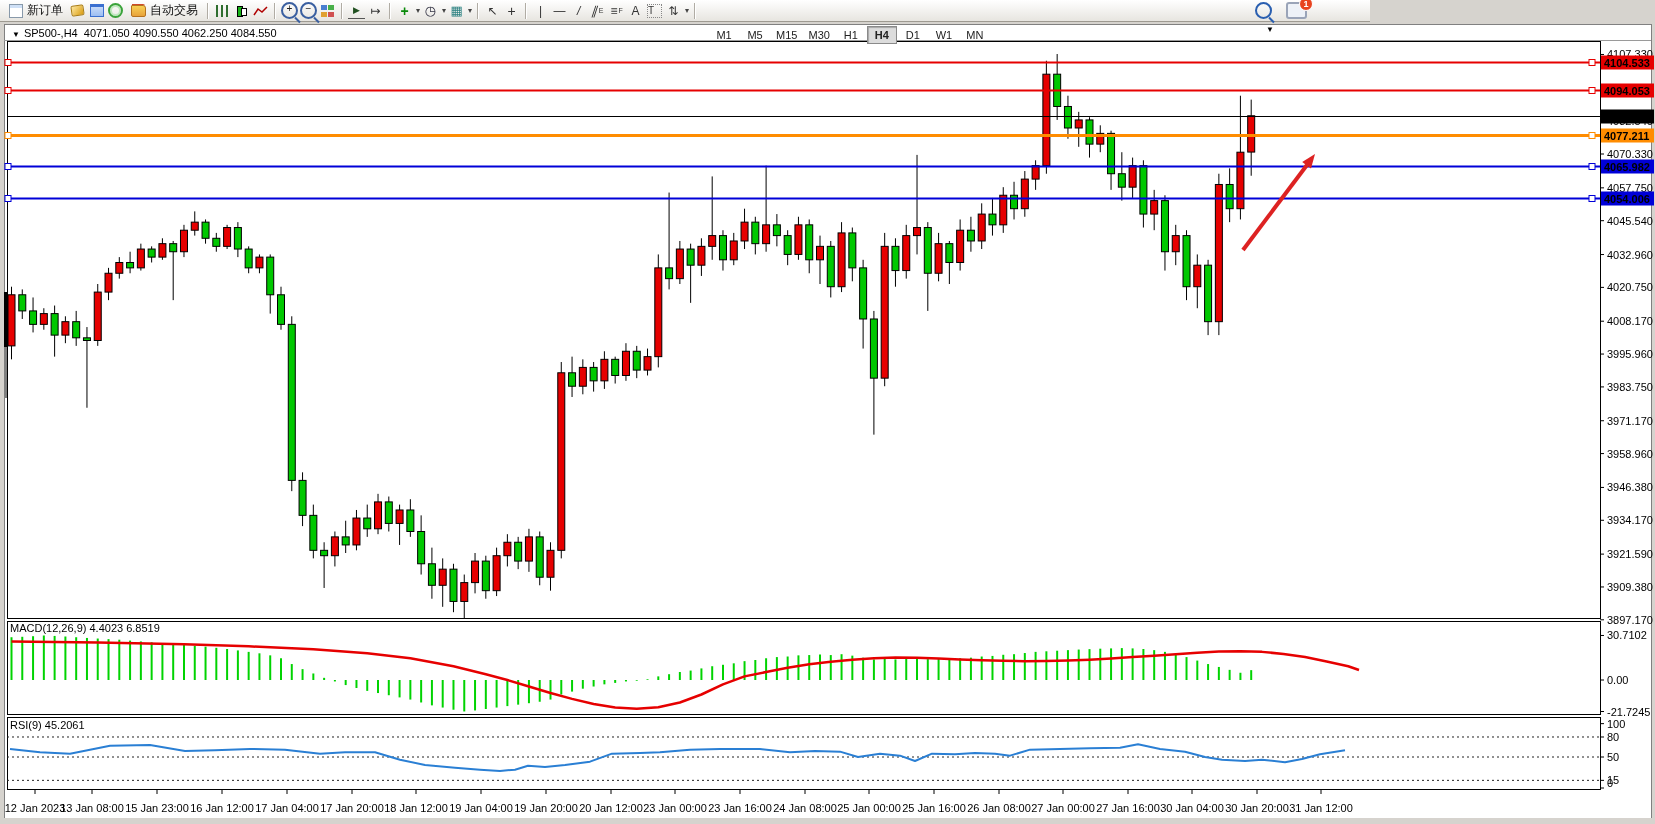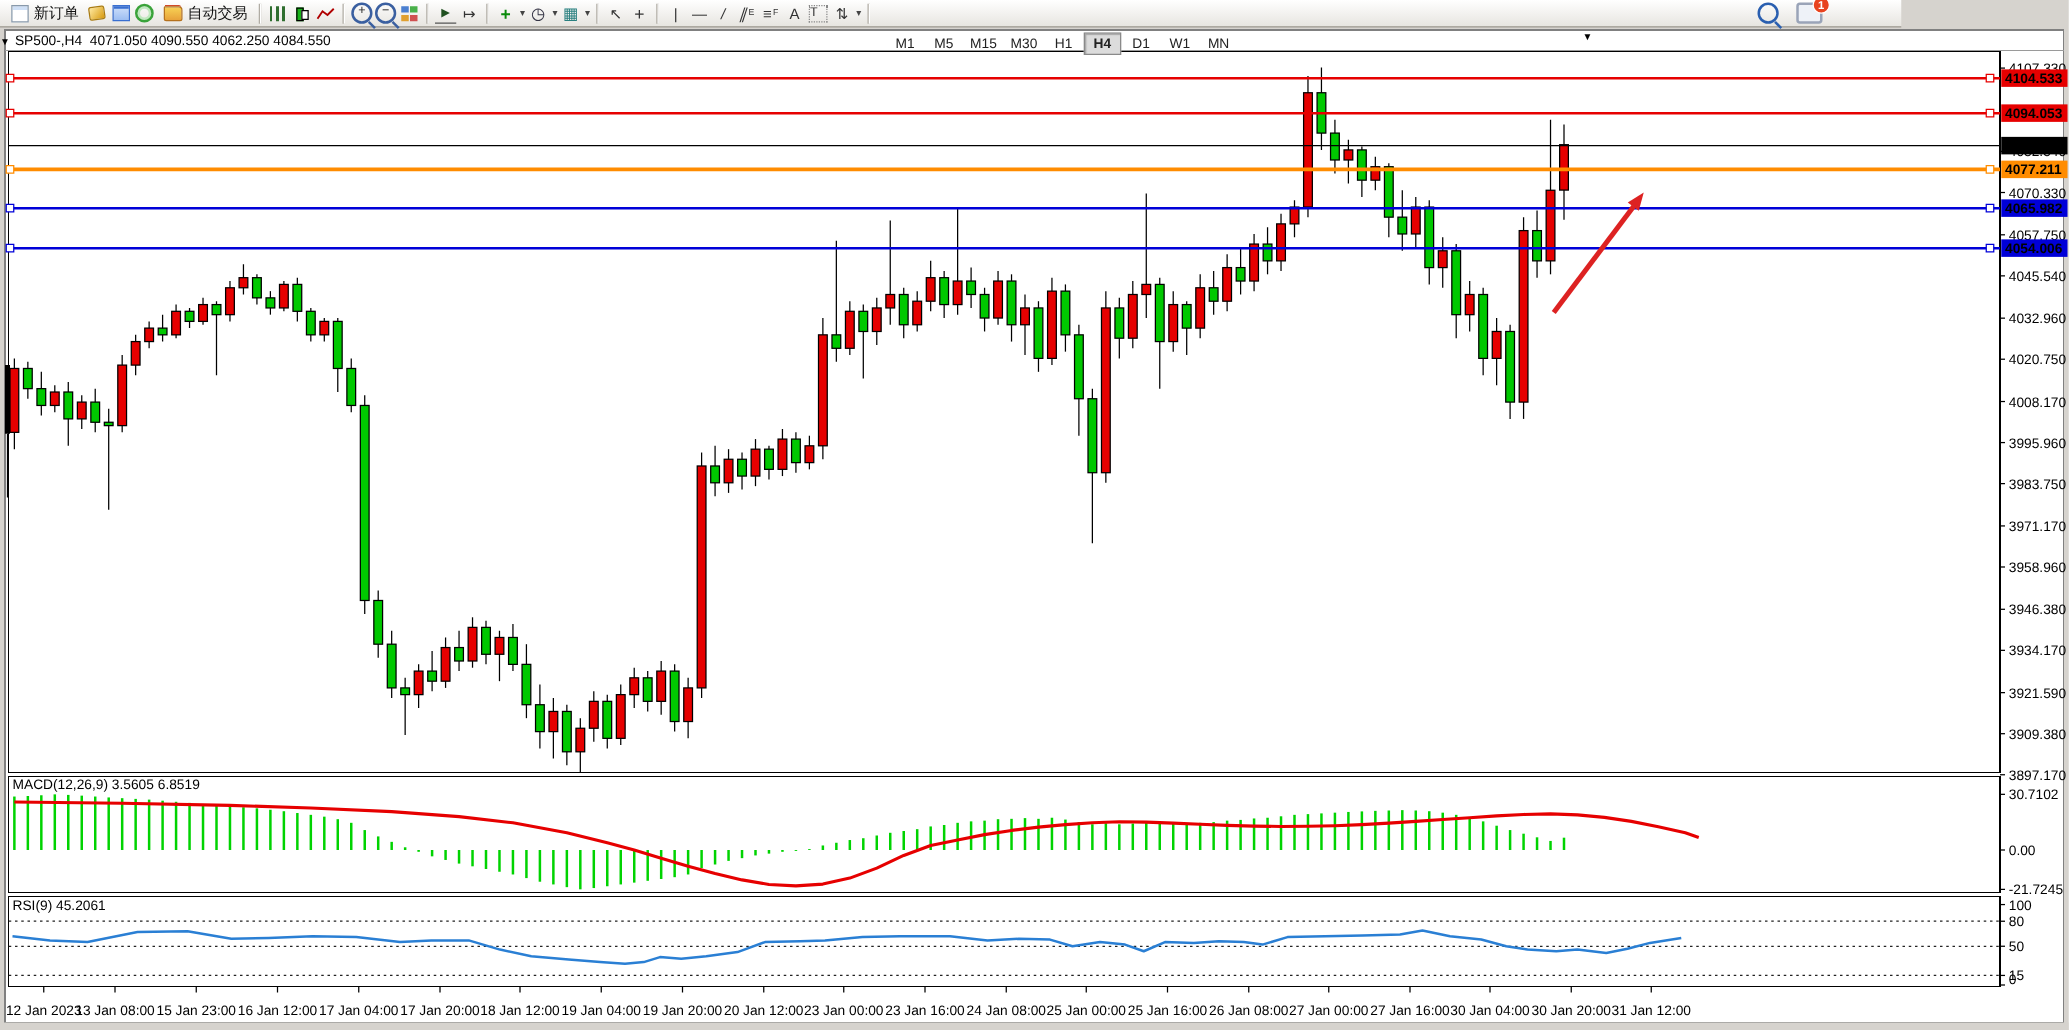--- a/index.html
+++ b/index.html
@@ -1,18 +1,18 @@
 <!DOCTYPE html>
 <html><head>
 <meta charset="utf-8">
 <style>
   html,body{margin:0;padding:0;}
   body{width:1655px;height:824px;position:relative;background:#d6d3ce;font-family:"Liberation Sans",sans-serif;overflow:hidden;}
   
-  .toolbar{position:absolute;left:0;top:0;width:1521px;height:22px;background:linear-gradient(#ffffff,#e7e5e0);border-bottom:1px solid #9e9a91;display:flex;align-items:center;gap:2px;padding:0 3px;box-sizing:border-box;z-index:5;justify-content:space-between;}
+  .toolbar{position:absolute;left:0;top:0;width:1370px;height:22px;background:linear-gradient(#ffffff,#e7e5e0);border-bottom:1px solid #9e9a91;display:flex;align-items:center;gap:2px;padding:0 3px;box-sizing:border-box;z-index:5;justify-content:space-between;}
   .tbtn{display:flex;align-items:center;gap:3px;height:18px;padding:0 4px;font-size:12px;color:#111;cursor:default;}
   .ic{display:inline-flex;align-items:center;justify-content:center;width:17px;height:16px;font-size:12px;color:#333;line-height:16px;}
   .sep{width:1px;height:16px;background:#b0aca4;border-right:1px solid #fff;margin:0 3px;}
   .ic-neworder{width:12px;height:12px;background:#fff;border:1px solid #8899aa;box-shadow:inset 0 3px 0 #cfe0f6;}
   .ic-gold{width:11px;height:9px;background:linear-gradient(135deg,#ffe9a0,#d89b10);border:1px solid #a97b10;border-radius:2px;transform:rotate(-8deg);}
   .ic-market{width:12px;height:11px;border:1px solid #3a6fd0;background:linear-gradient(#cfe0fa,#9dbef2);box-shadow:inset 0 2px 0 #3a6fd0;}
   .ic-signal{width:11px;height:11px;border:2px solid #3aa33a;border-radius:50%;box-shadow:inset 0 0 0 2px #bfe8bf;}
   .ic-folder{width:13px;height:10px;background:linear-gradient(#f7d154,#e8a23a);border:1px solid #b5721e;border-radius:1px 3px 2px 2px;box-shadow:0 -2px 0 -1px #d14a2a;}
   .ic-bars{width:13px;height:12px;background:repeating-linear-gradient(90deg,#2f6e2f 0 2px,transparent 2px 5px);}
   .ic-candle{position:relative;width:14px;height:14px;}
@@ -33,21 +33,21 @@
   .tf-btn{min-width:20px;height:16px;display:flex;align-items:center;justify-content:center;font-size:11px;color:#222;padding:0 4px;border:1px solid transparent;margin-top:48px;}
   .tf-btn.active{border:1px solid #8a8a8a;background:#dcdcdc;box-shadow:inset 1px 1px 1px rgba(0,0,0,.25);font-weight:bold;}
   .tb-right{margin-left:auto;display:flex;align-items:center;gap:14px;padding-right:60px;position:relative;}
   .ic-search{position:relative;width:13px;height:13px;border:2px solid #2a5fb0;border-radius:50%;display:inline-block;}
   .ic-search::after{content:"";position:absolute;right:-5px;bottom:-4px;width:7px;height:2px;background:#2a5fb0;transform:rotate(45deg);}
   .ic-chat{position:relative;width:17px;height:13px;border:2px solid #9aa4b8;border-radius:3px;background:#eef2f8;display:inline-block;}
   .badge{position:absolute;top:-7px;right:-8px;width:14px;height:14px;border-radius:50%;background:#e8431f;color:#fff;font-size:9px;display:flex;align-items:center;justify-content:center;font-weight:bold;border:1px solid #fff;box-sizing:border-box;}
   
   #chart-svg{position:absolute;left:0;top:0;z-index:1;}
   .overlay{position:absolute;z-index:3;font-size:11px;color:#000;white-space:nowrap;}
-  .chart-title{left:0;top:27px;}
+  .chart-title{left:12px;top:27px;}
   .chart-title .tri{font-size:8px;margin-right:4px;}
   .macd-label{left:10px;top:622px;}
   .rsi-label{left:10px;top:719px;}
   .win-caret{left:1266px;top:25px;font-size:8px;}
   svg text{font-family:"Liberation Sans",sans-serif;font-size:11px;fill:#000;}
 </style>
 </head>
 <body>
 
 <div class="toolbar">
@@ -650,18 +650,18 @@
     <g>
       <line x1="1243" y1="250" x2="1307" y2="165" stroke="#dd2222" stroke-width="4"></line>
       <polygon points="1315,154 1311,168.5 1302.2,161.9" fill="#dd2222"></polygon>
     </g>
   </svg>
 
 <div class="overlay chart-title">
   <span class="tri">▼</span><span>SP500-,H4</span>&nbsp;&nbsp;<span>4071.050 4090.550 4062.250 4084.550</span>
 </div>
 <div class="overlay macd-label">
-  <span>MACD(12,26,9)</span>&nbsp;<span>3.5605 6.8519</span>
+  <span>MACD(12,26,9)</span>&nbsp;<span>4.4023 6.8519</span>
 </div>
 <div class="overlay rsi-label">
   <span>RSI(9)</span>&nbsp;<span>45.2061</span>
 </div>
 <div class="overlay win-caret">▼</div>
 
 </body></html>

